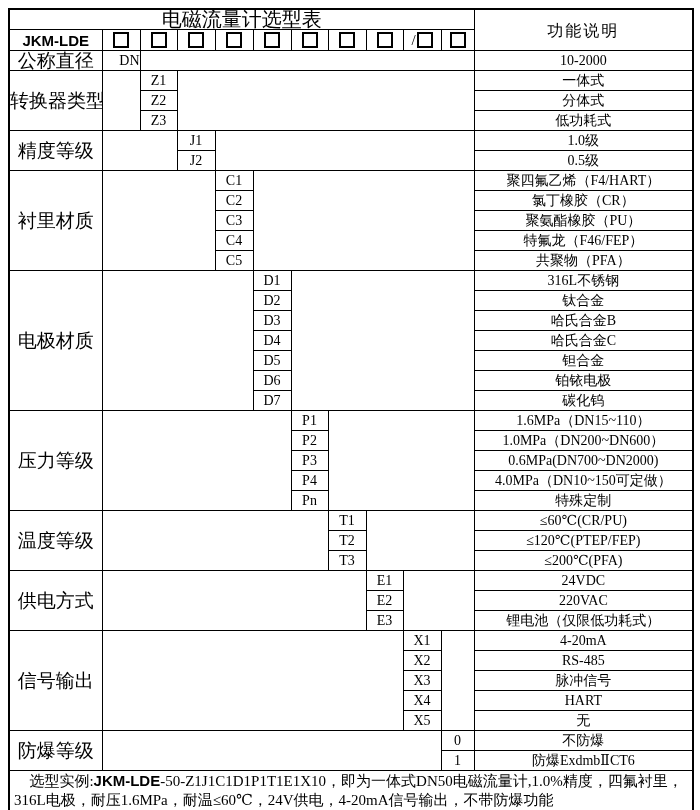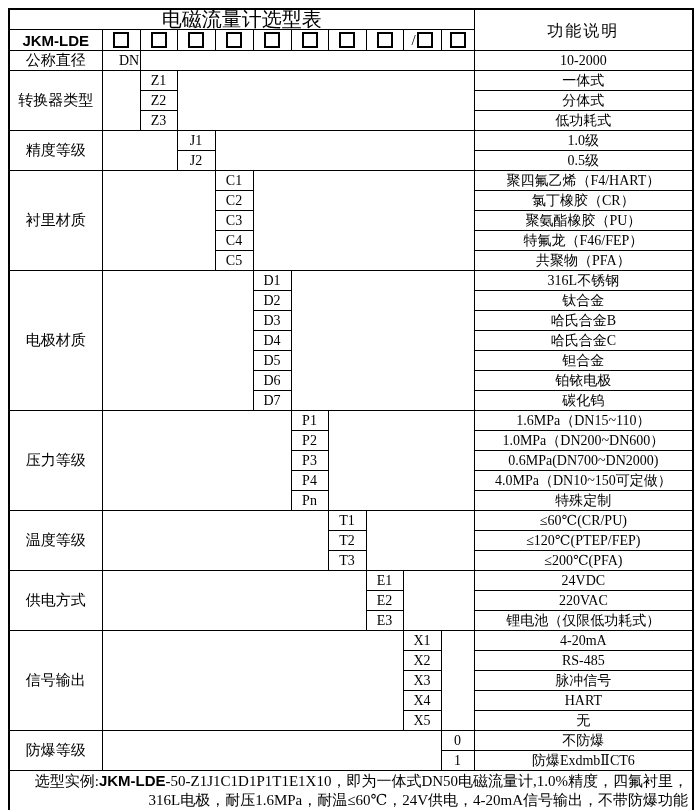--- a/index.html
+++ b/index.html
@@ -5,32 +5,32 @@
   html,body{margin:0;padding:0;background:#ffffff;}
   body{width:700px;height:810px;position:relative;font-family:"Liberation Serif","DejaVu Serif",serif;color:#000;}
   .page{position:absolute;left:8px;top:8px;}
   table{border-collapse:collapse;table-layout:fixed;width:684px;border:2px solid #000;background:#fff;}
   td{border:1px solid #000;padding:0;margin:0;text-align:center;vertical-align:middle;
      font-size:14px;line-height:19px;height:19px;overflow:hidden;white-space:nowrap;
      font-family:"Liberation Serif","DejaVu Serif",serif;}
   .title-cell{font-size:20px;text-underline-offset:2px;font-weight:normal;}
   .fn-header{font-size:16px;letter-spacing:2px;text-align:center;}
   .model-cell{font-family:"Liberation Sans","DejaVu Sans",sans-serif;font-weight:bold;font-size:15px;}
-  .label-cell{font-size:15px;}
+  .label-cell{font-size:19px;}
   .code-cell{font-size:14px;}
-  .code-cell.dn{text-align:center;padding-left:16px;}
+  .code-cell.dn{text-align:right;padding-left:16px;}
   .value-cell{font-size:14px;}
   .empty{background:#fff;}
   .cb-cell{height:20px;}
   .cb{display:inline-block;width:12px;height:12px;border:2px solid #000;vertical-align:middle;margin-bottom:2px;background:#fff;}
   .slash{font-size:15px;margin-right:1px;vertical-align:middle;}
   .example-cell{border-bottom:none;height:38px;text-align:center;font-size:15px;line-height:19px;white-space:normal;padding:0 4px;}
   .example-cell .bold{font-family:"Liberation Sans","DejaVu Sans",sans-serif;font-weight:bold;}
-  .ex-line1{text-align:right;padding-left:2px;margin-left:8px;}
-  .ex-line2{text-align:right;}
+  .ex-line1{text-align:center;padding-left:2px;margin-left:8px;}
+  .ex-line2{text-align:left;}
 </style>
 </head>
 <body>
 
 <div class="page">
   <table>
     <colgroup>
       <col style="width:93px">
         <col style="width:38px">
         <col style="width:37px">

